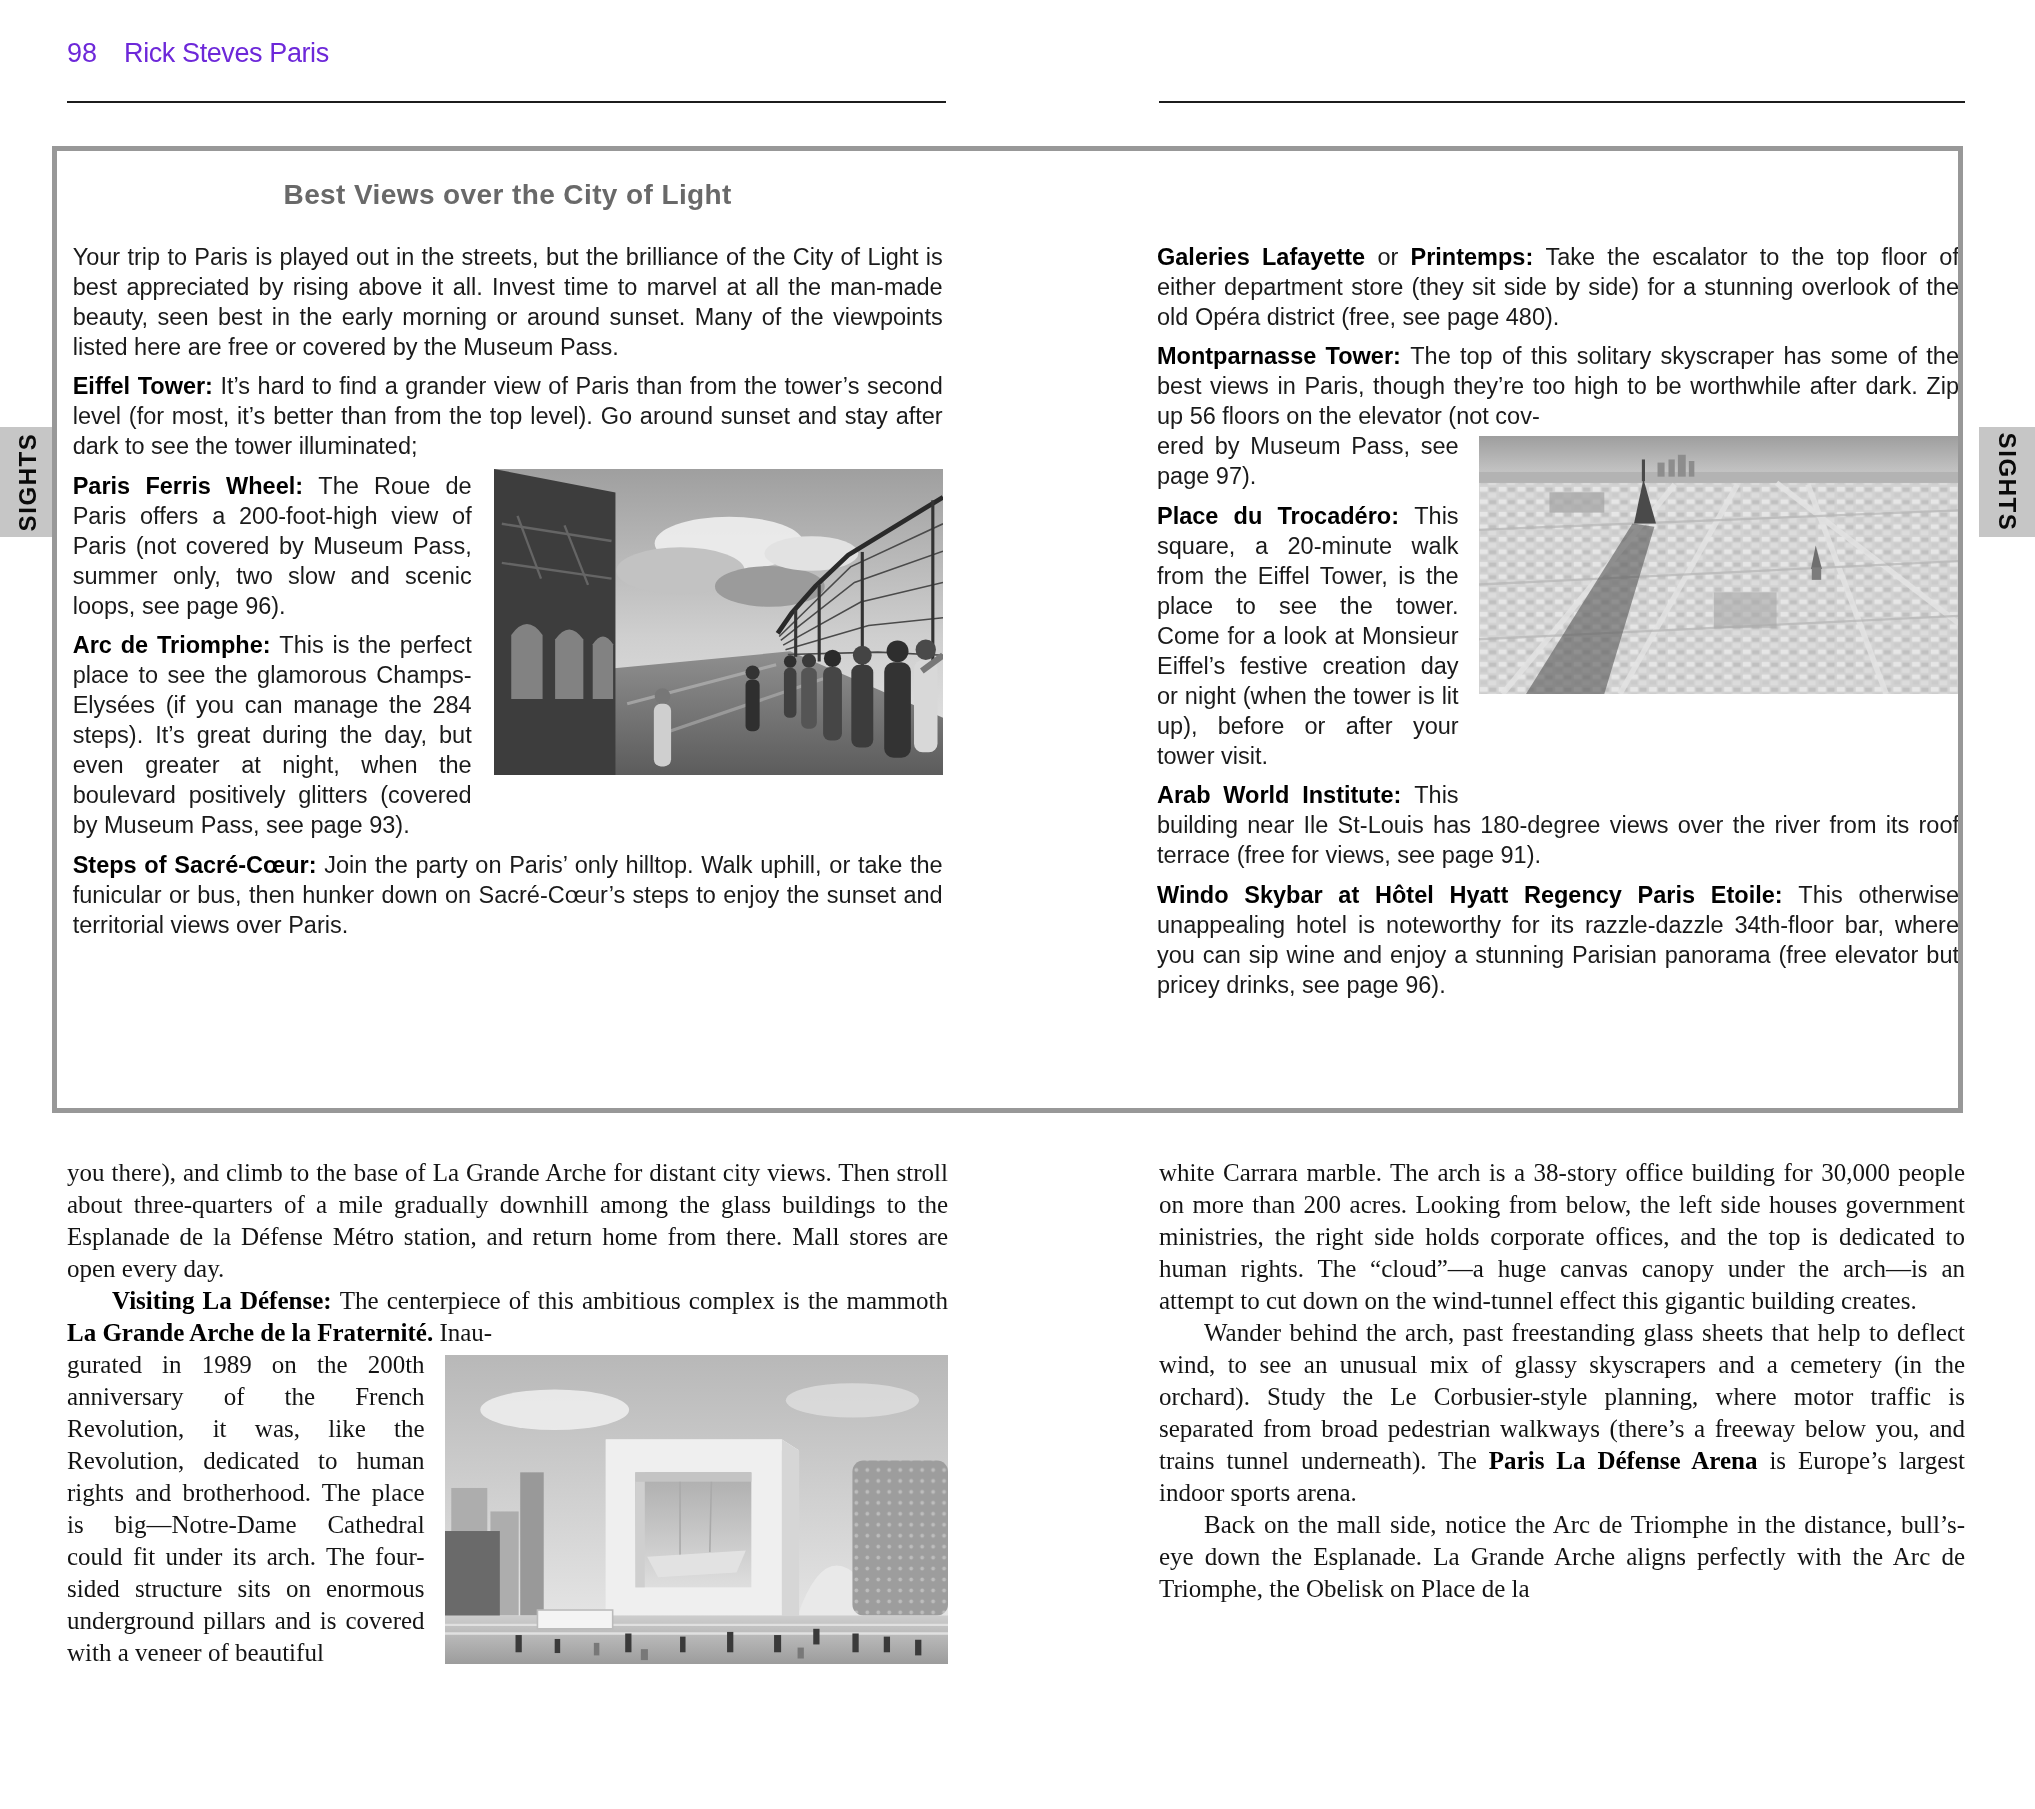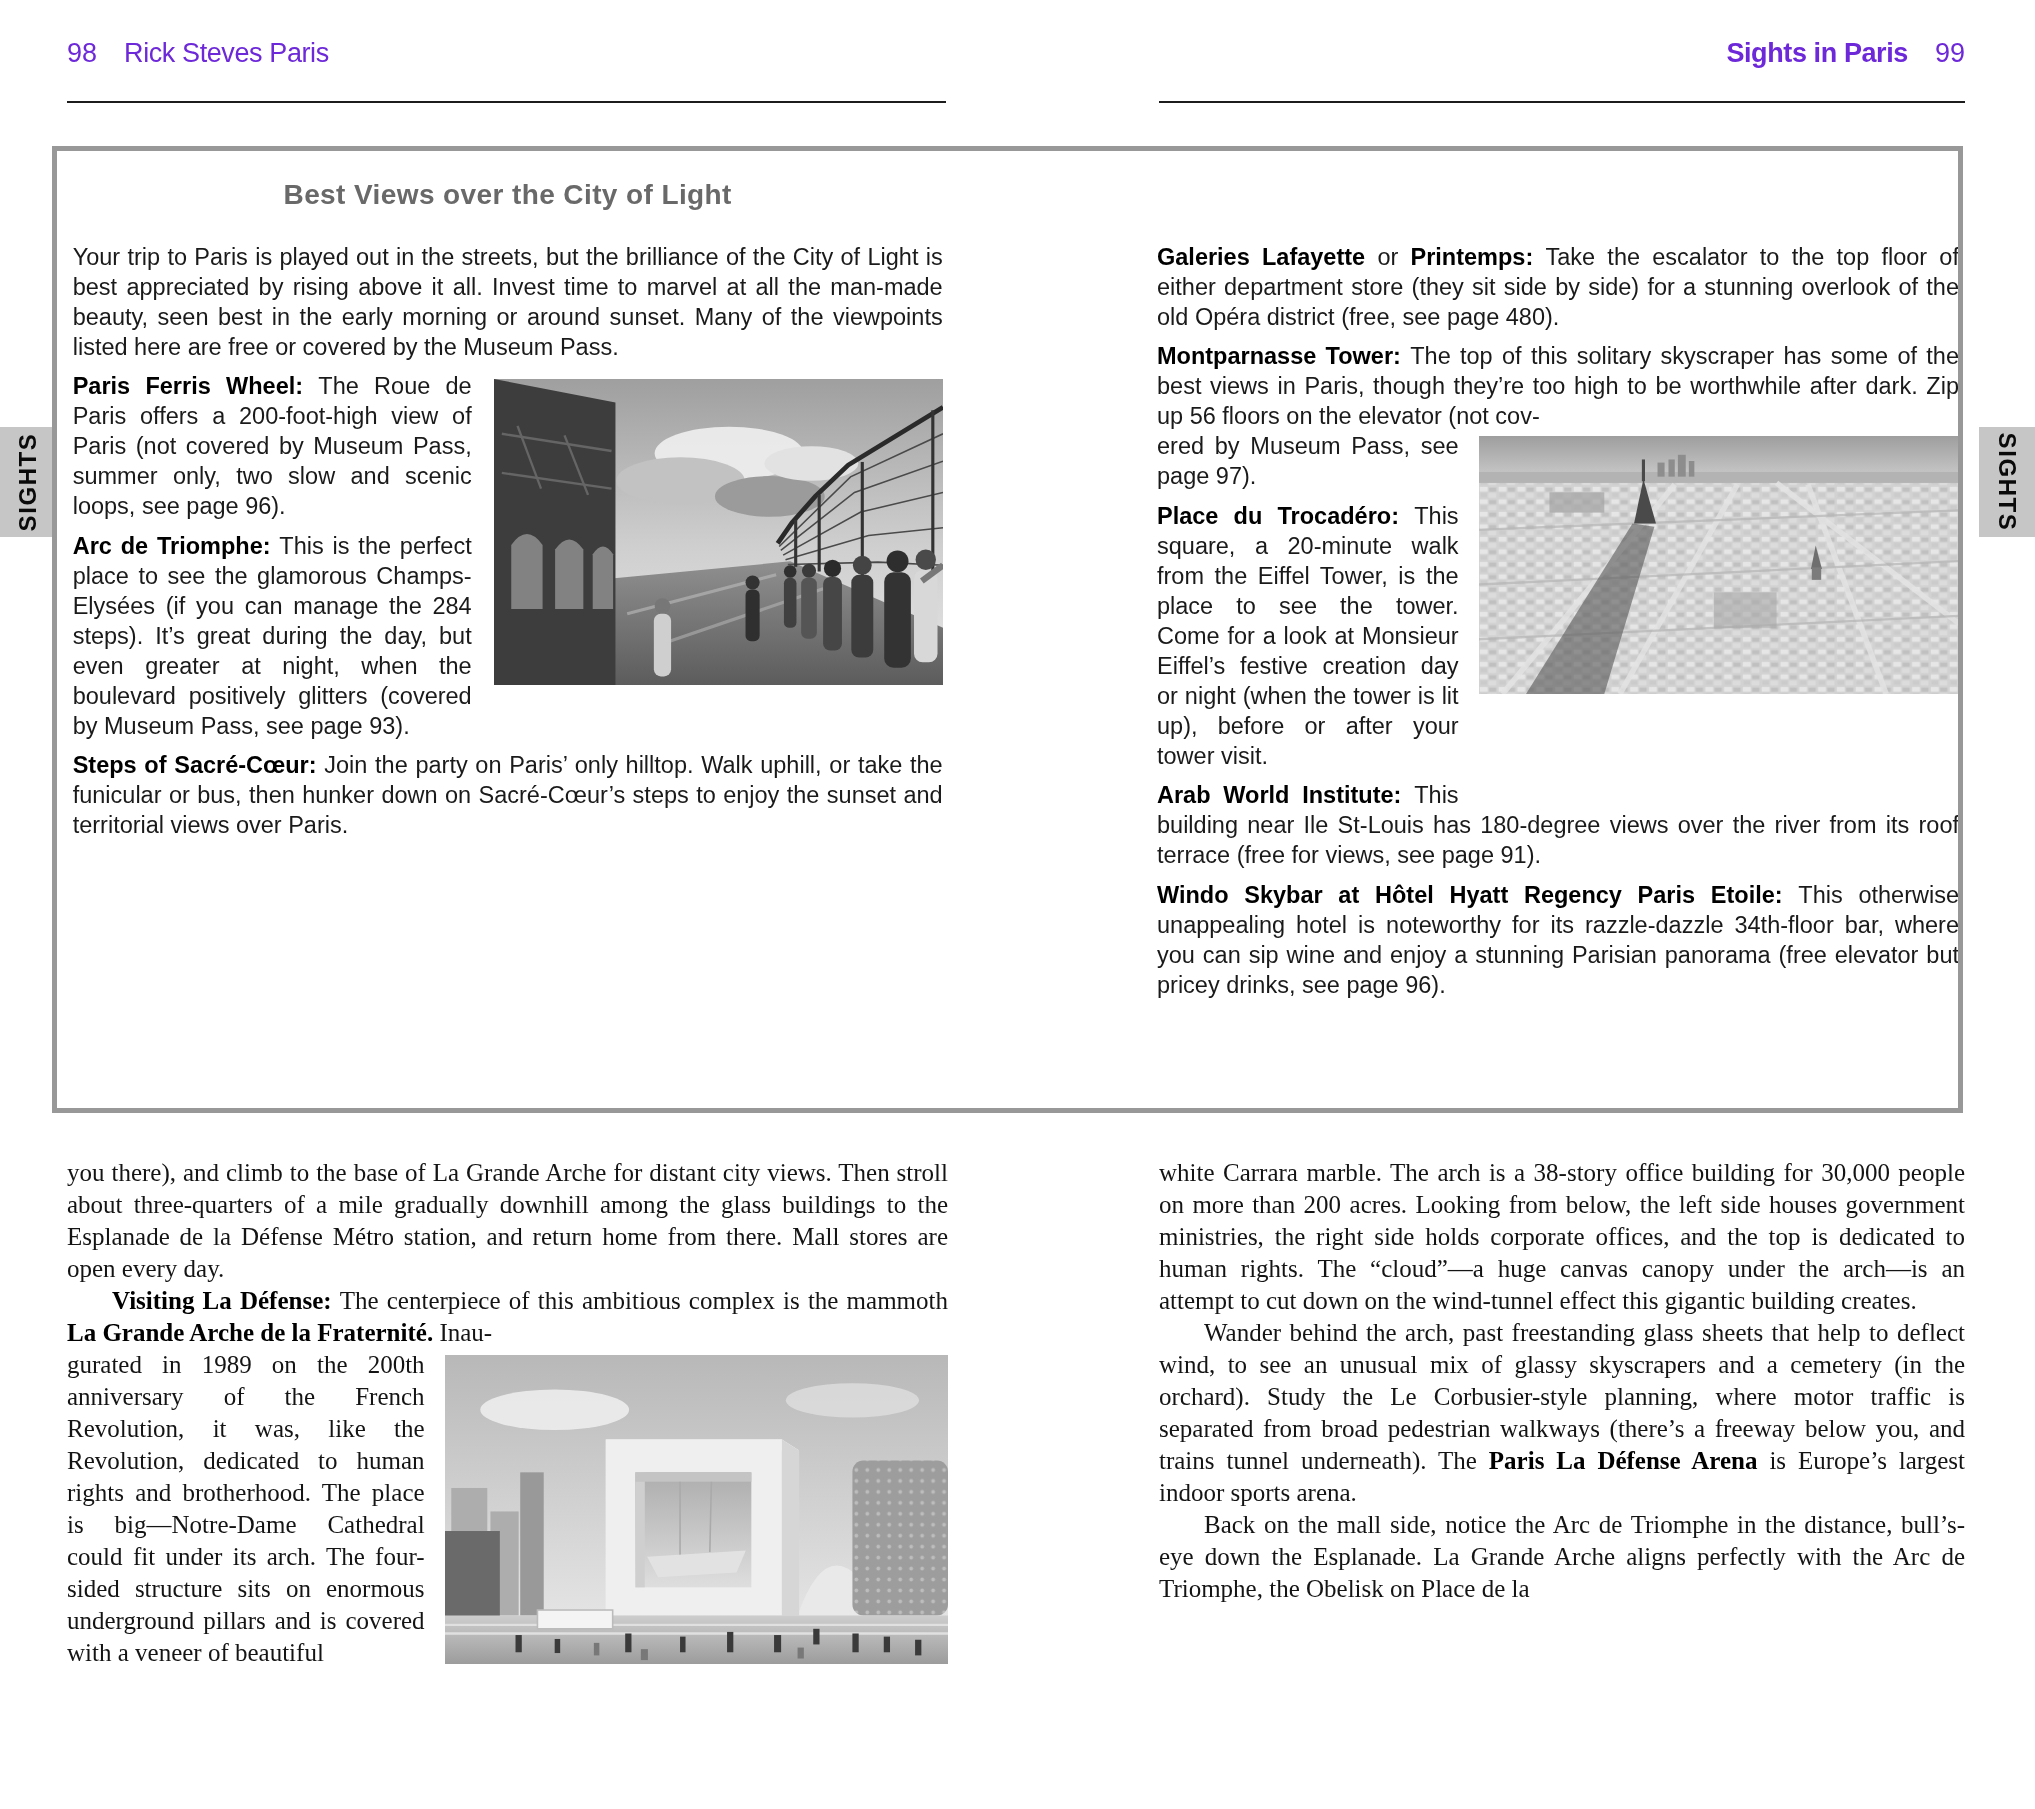--- a/index.html
+++ b/index.html
@@ -67,30 +67,28 @@
   </div>
   <div class="tab tab-right">
     <span class="tab-text rot-cw">SIGHTS</span>
   </div>
 
   <div class="running-head rh-left">
     <span class="pgnum">98</span><span class="rh-title-left">Rick Steves Paris</span>
   </div>
   <div class="head-rule rule-left"></div>
 
-  <div class="running-head rh-right">
-    <span class="rh-title-right">Sights in Paris</span><span class="pgnum">99</span>
-  </div>
   <div class="head-rule rule-right"></div>
 
   <div class="sidebar-box">
     <div class="sb-title">Best Views over the City of Light</div>
 
     <div class="sb-col sb-col1">
       <p class="sb-p"><span><span>Your trip to Paris is played out in the streets, but the brilliance of the City of Light is best appreciated by rising above it all. Invest time to marvel at all the man-made beauty, seen best in the early morning or around sunset. Many of the viewpoints listed here are free or covered by the Museum Pass.</span></span></p>
+      <p class="sb-p nosep"><span><span class="b">Eiffel Tower: </span><span>It’s hard to find a grander view of Paris than from the tower’s second level (for most, it’s better than from the top level). Go around sunset and stay after dark to see the tower illuminated;</span></span></p>
       <p class="sb-p">
         <span class="photo photo-deck">
           <svg width="449" height="306" viewBox="0 0 573 391" preserveAspectRatio="none" role="img">
             <defs>
               <linearGradient id="g1sky" x1="0" y1="0" x2="0" y2="1">
                 <stop offset="0" stop-color="#9f9f9f"></stop>
                   <stop offset=".55" stop-color="#cfcfcf"></stop>
                   <stop offset="1" stop-color="#e6e6e6"></stop>
               </linearGradient>
               <linearGradient id="g1floor" x1="0" y1="0" x2="0" y2="1">

